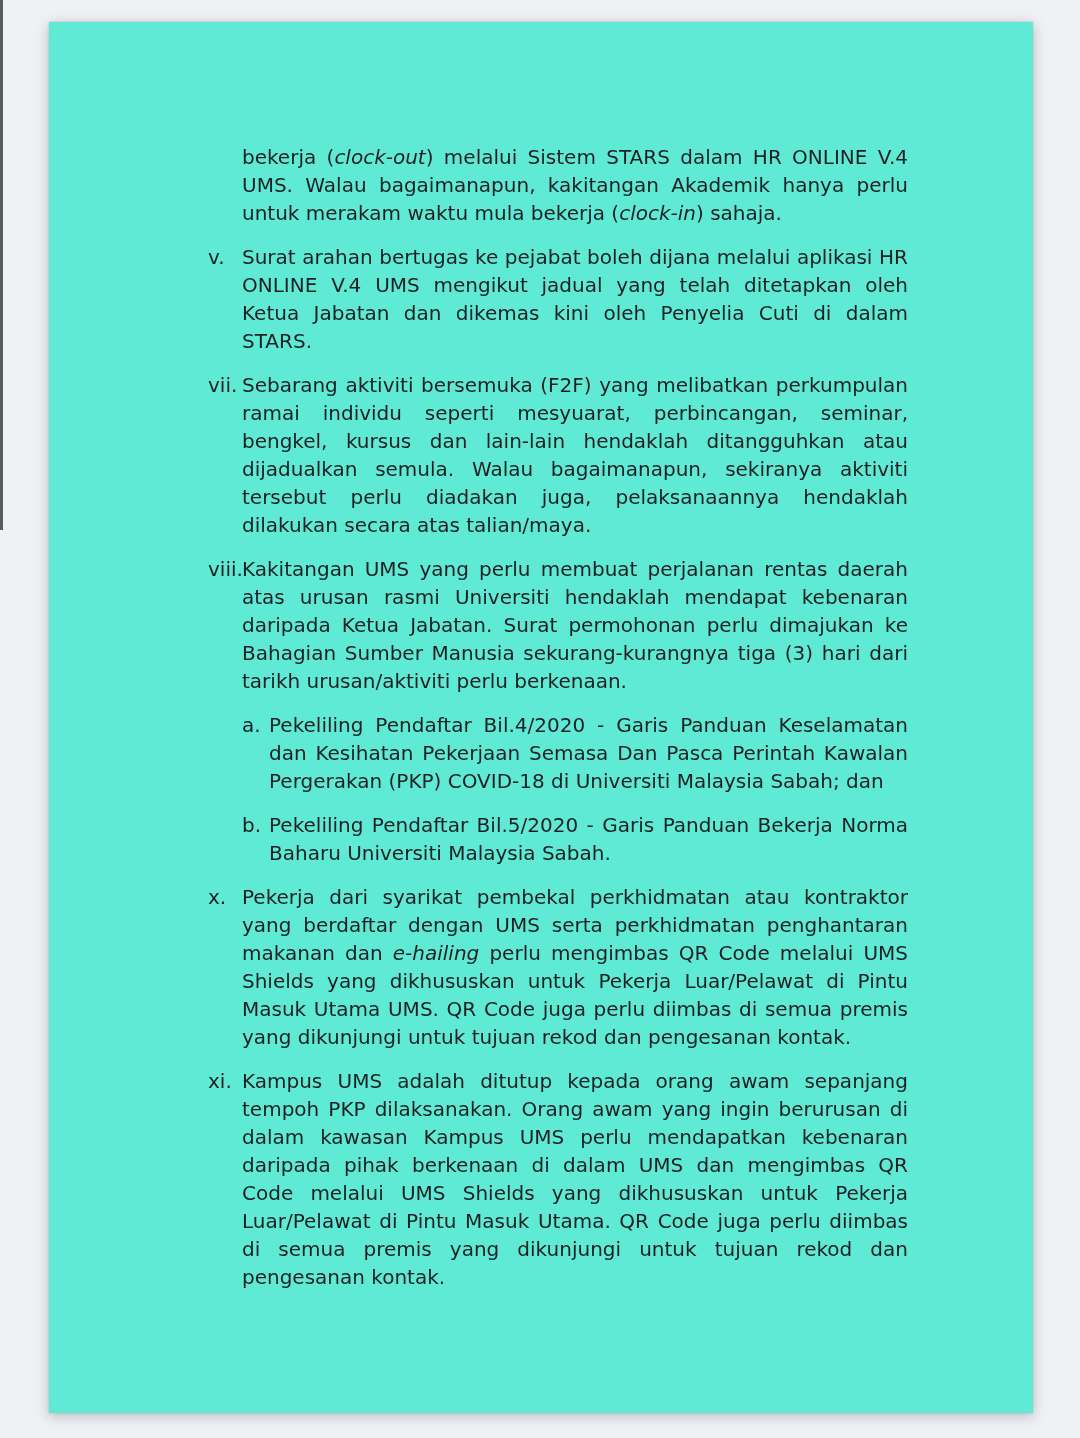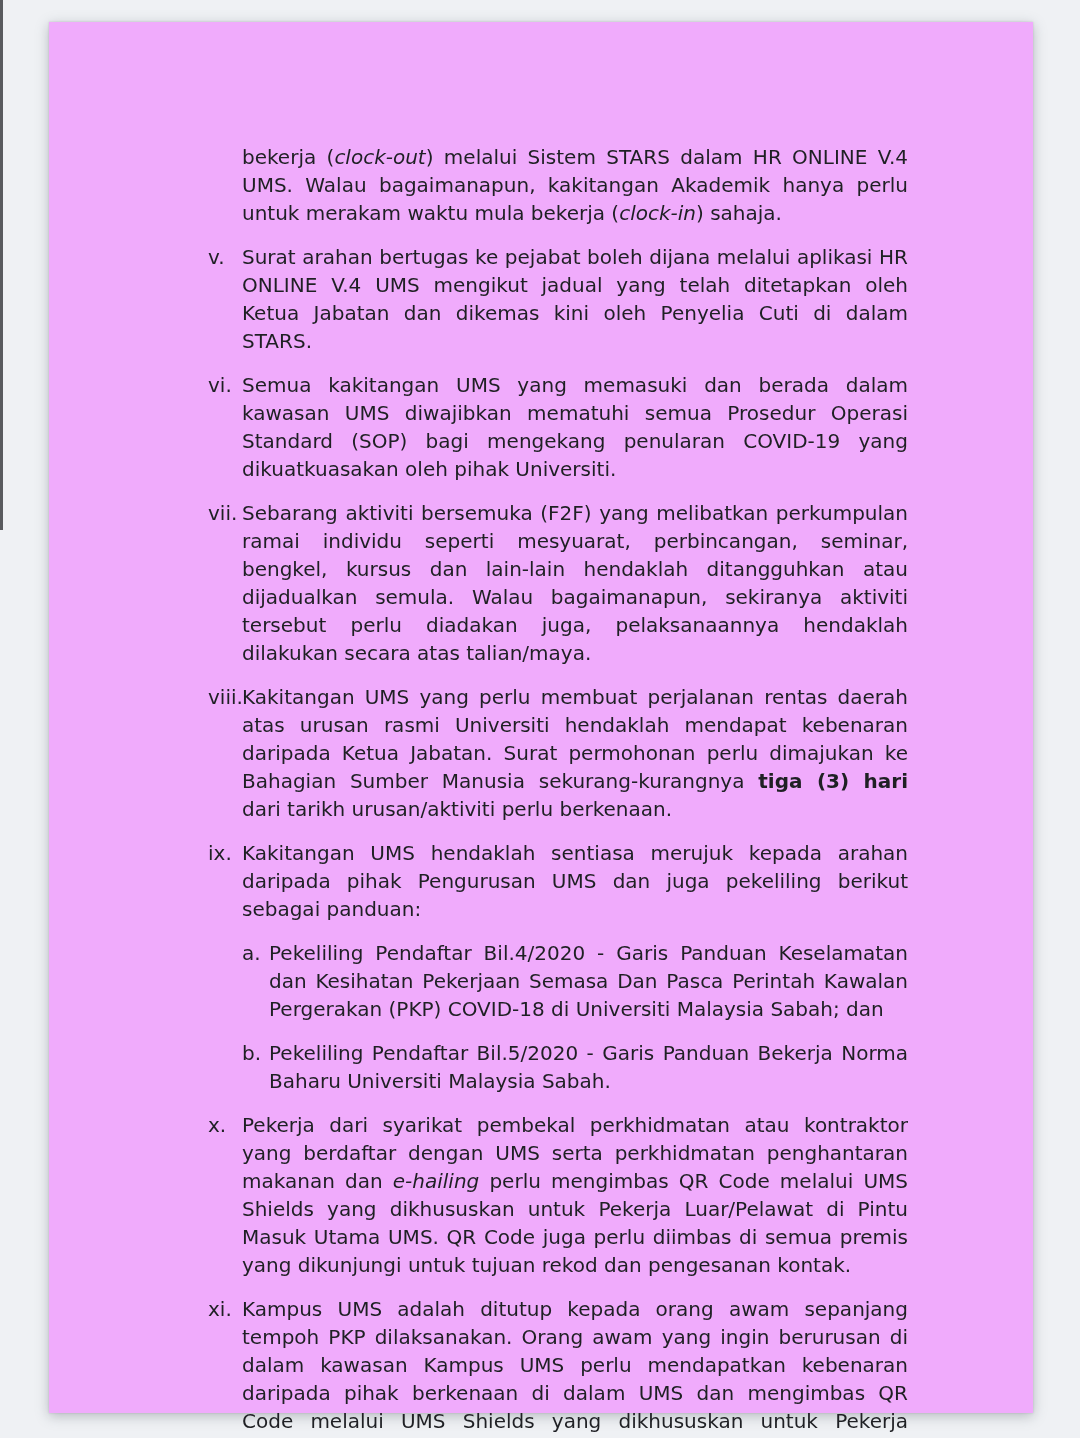--- a/index.html
+++ b/index.html
@@ -9,75 +9,67 @@
     font-family:"DejaVu Sans","Liberation Sans",sans-serif;
     overflow:hidden;
   }
   .canvas { position:relative; width:1080px; height:1438px; overflow:hidden; }
   .scroll-strip {
     position:absolute; left:0; top:0; width:3px; height:530px;
     background:#595a5e; z-index:5;
   }
   .sheet {
     position:absolute; left:49px; top:22px; width:984px; height:1391px;
-    background:#f0abfc;
+    background:#5eead4;
     box-shadow:0 3px 12px rgba(90,96,108,0.38), 0 0 2px rgba(90,96,108,0.25);
   }
   .doc-content {
     position:absolute; left:159px; top:121px; width:700px;
     color:#1f2024; font-size:20px; line-height:28px;
   }
   .para { display:flex; margin-bottom:16px; }
   .marker { flex:0 0 34px; width:34px; }
   .pbody { width:666px; text-align:justify; }
   .sub-para { display:flex; margin-left:34px; margin-bottom:16px; }
   .sub-marker { flex:0 0 27px; width:27px; }
   .sub-body { width:639px; text-align:justify; }
   .pbody i, .sub-body i { font-style:italic; }
-  .pbody b { font-weight:bold;margin-top:20px; }
+  .pbody b { font-weight:normal;margin-top:20px; }
 </style>
 </head>
 <body>
 
 <div class="canvas">
   <div class="scroll-strip"></div>
 
   <div class="sheet">
     <div class="doc-content">
 
       <div class="para">
         <div class="marker"></div>
         <div class="pbody"><span>bekerja (</span><i>clock-out</i><span>) melalui Sistem STARS dalam HR ONLINE V.4 UMS.  Walau bagaimanapun, kakitangan Akademik hanya perlu untuk merakam waktu mula bekerja (</span><i>clock-in</i><span>) sahaja.</span></div>
       </div>
 
       <div class="para">
         <div class="marker">v.</div>
         <div class="pbody"><span>Surat arahan bertugas ke pejabat boleh dijana melalui aplikasi HR ONLINE V.4 UMS mengikut jadual yang telah ditetapkan oleh Ketua Jabatan dan dikemas kini oleh Penyelia Cuti di dalam STARS.</span></div>
       </div>
 
-      <div class="para">
-        <div class="marker">vi.</div>
-        <div class="pbody"><span>Semua kakitangan UMS yang memasuki dan berada dalam kawasan UMS diwajibkan mematuhi semua Prosedur Operasi Standard (SOP) bagi mengekang penularan COVID-19 yang dikuatkuasakan oleh pihak Universiti.</span></div>
-      </div>
 
       <div class="para">
         <div class="marker">vii.</div>
         <div class="pbody"><span>Sebarang aktiviti bersemuka (F2F) yang melibatkan perkumpulan ramai individu seperti mesyuarat, perbincangan, seminar, bengkel, kursus dan lain-lain hendaklah ditangguhkan atau dijadualkan semula. Walau bagaimanapun, sekiranya aktiviti tersebut perlu diadakan juga, pelaksanaannya hendaklah dilakukan secara atas talian/maya.</span></div>
       </div>
 
       <div class="para">
         <div class="marker">viii.</div>
         <div class="pbody"><span>Kakitangan UMS yang perlu membuat perjalanan rentas daerah atas urusan rasmi Universiti hendaklah mendapat kebenaran daripada Ketua Jabatan. Surat permohonan perlu dimajukan ke Bahagian Sumber Manusia sekurang-kurangnya </span><b>tiga (3) hari</b><span> dari tarikh urusan/aktiviti perlu berkenaan.</span></div>
       </div>
 
       <div>
-        <div class="para">
-          <div class="marker">ix.</div>
-          <div class="pbody"><span>Kakitangan UMS hendaklah sentiasa merujuk kepada arahan daripada pihak Pengurusan UMS dan juga pekeliling berikut sebagai panduan:</span></div>
-        </div>
         <div class="sub-para">
           <div class="sub-marker">a.</div>
           <div class="sub-body"><span>Pekeliling Pendaftar Bil.4/2020 - Garis Panduan Keselamatan dan Kesihatan Pekerjaan Semasa Dan Pasca Perintah Kawalan Pergerakan (PKP) COVID-18 di Universiti Malaysia Sabah; dan</span></div>
         </div>
         <div class="sub-para">
           <div class="sub-marker">b.</div>
           <div class="sub-body"><span>Pekeliling Pendaftar Bil.5/2020 - Garis Panduan Bekerja Norma Baharu Universiti Malaysia Sabah.</span></div>
         </div>
       </div>
 

